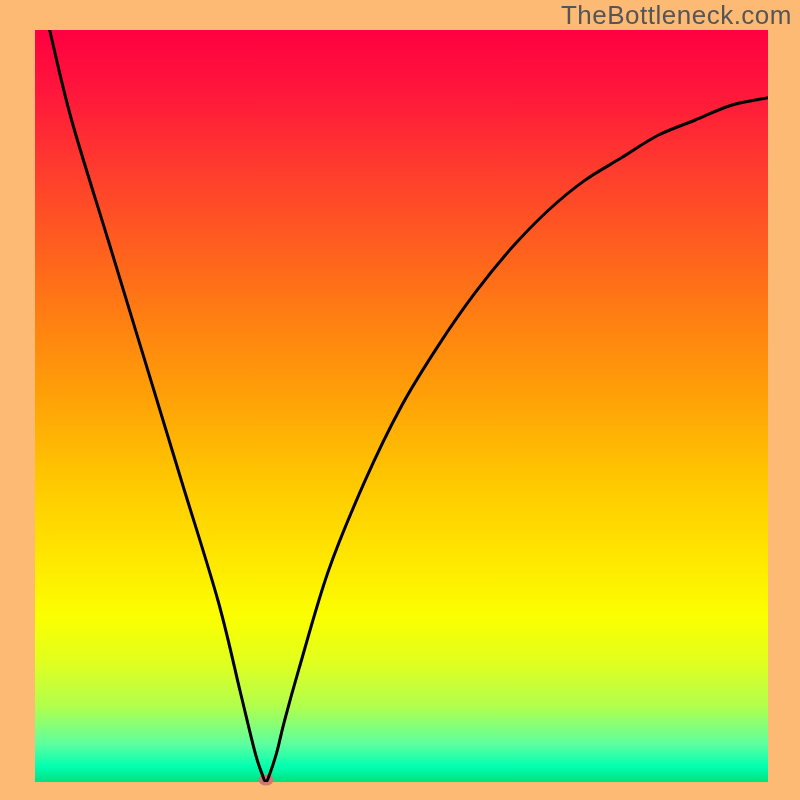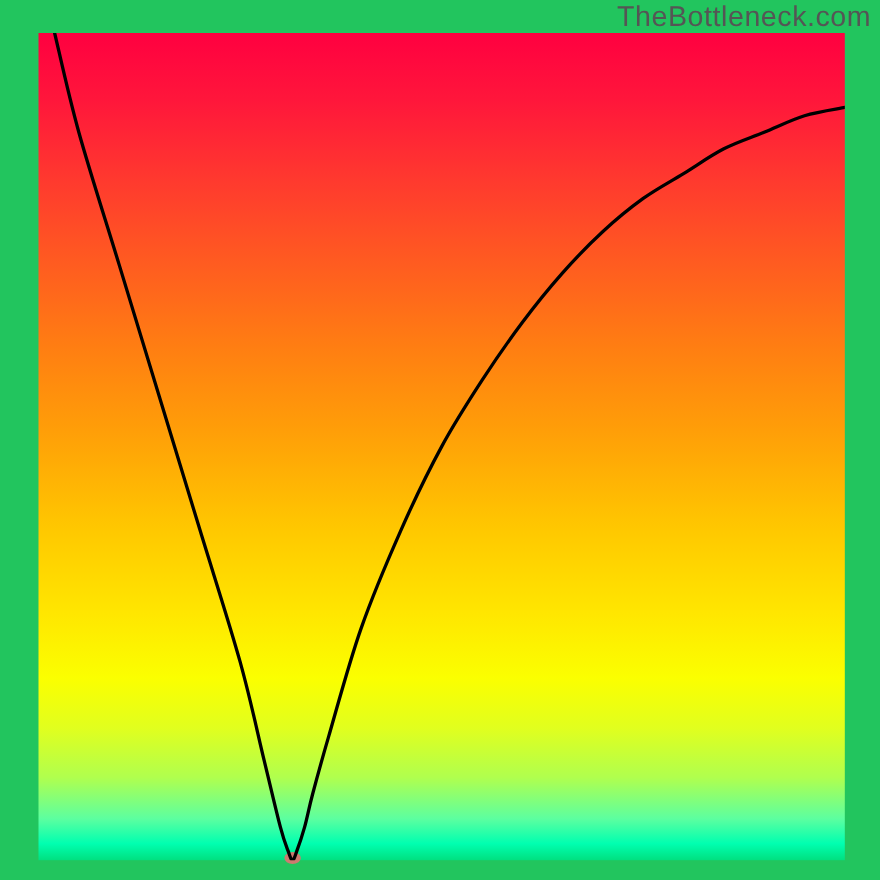--- a/index.html
+++ b/index.html
@@ -10,21 +10,21 @@
     background: #000000;
     overflow: hidden;
     font-family: Arial, Helvetica, sans-serif;
   }
   .frame {
     position: absolute;
     left: 0;
     top: 0;
     width: 800px;
     height: 800px;
-    background: #22c55e;
+    background: #fdba74;
   }
   .watermark {
     position: absolute;
     top: 0px;
     right: 8px;
     color: #555555;
     font-size: 26px;
     font-weight: 500;
     letter-spacing: 0.5px;
     z-index: 50;

